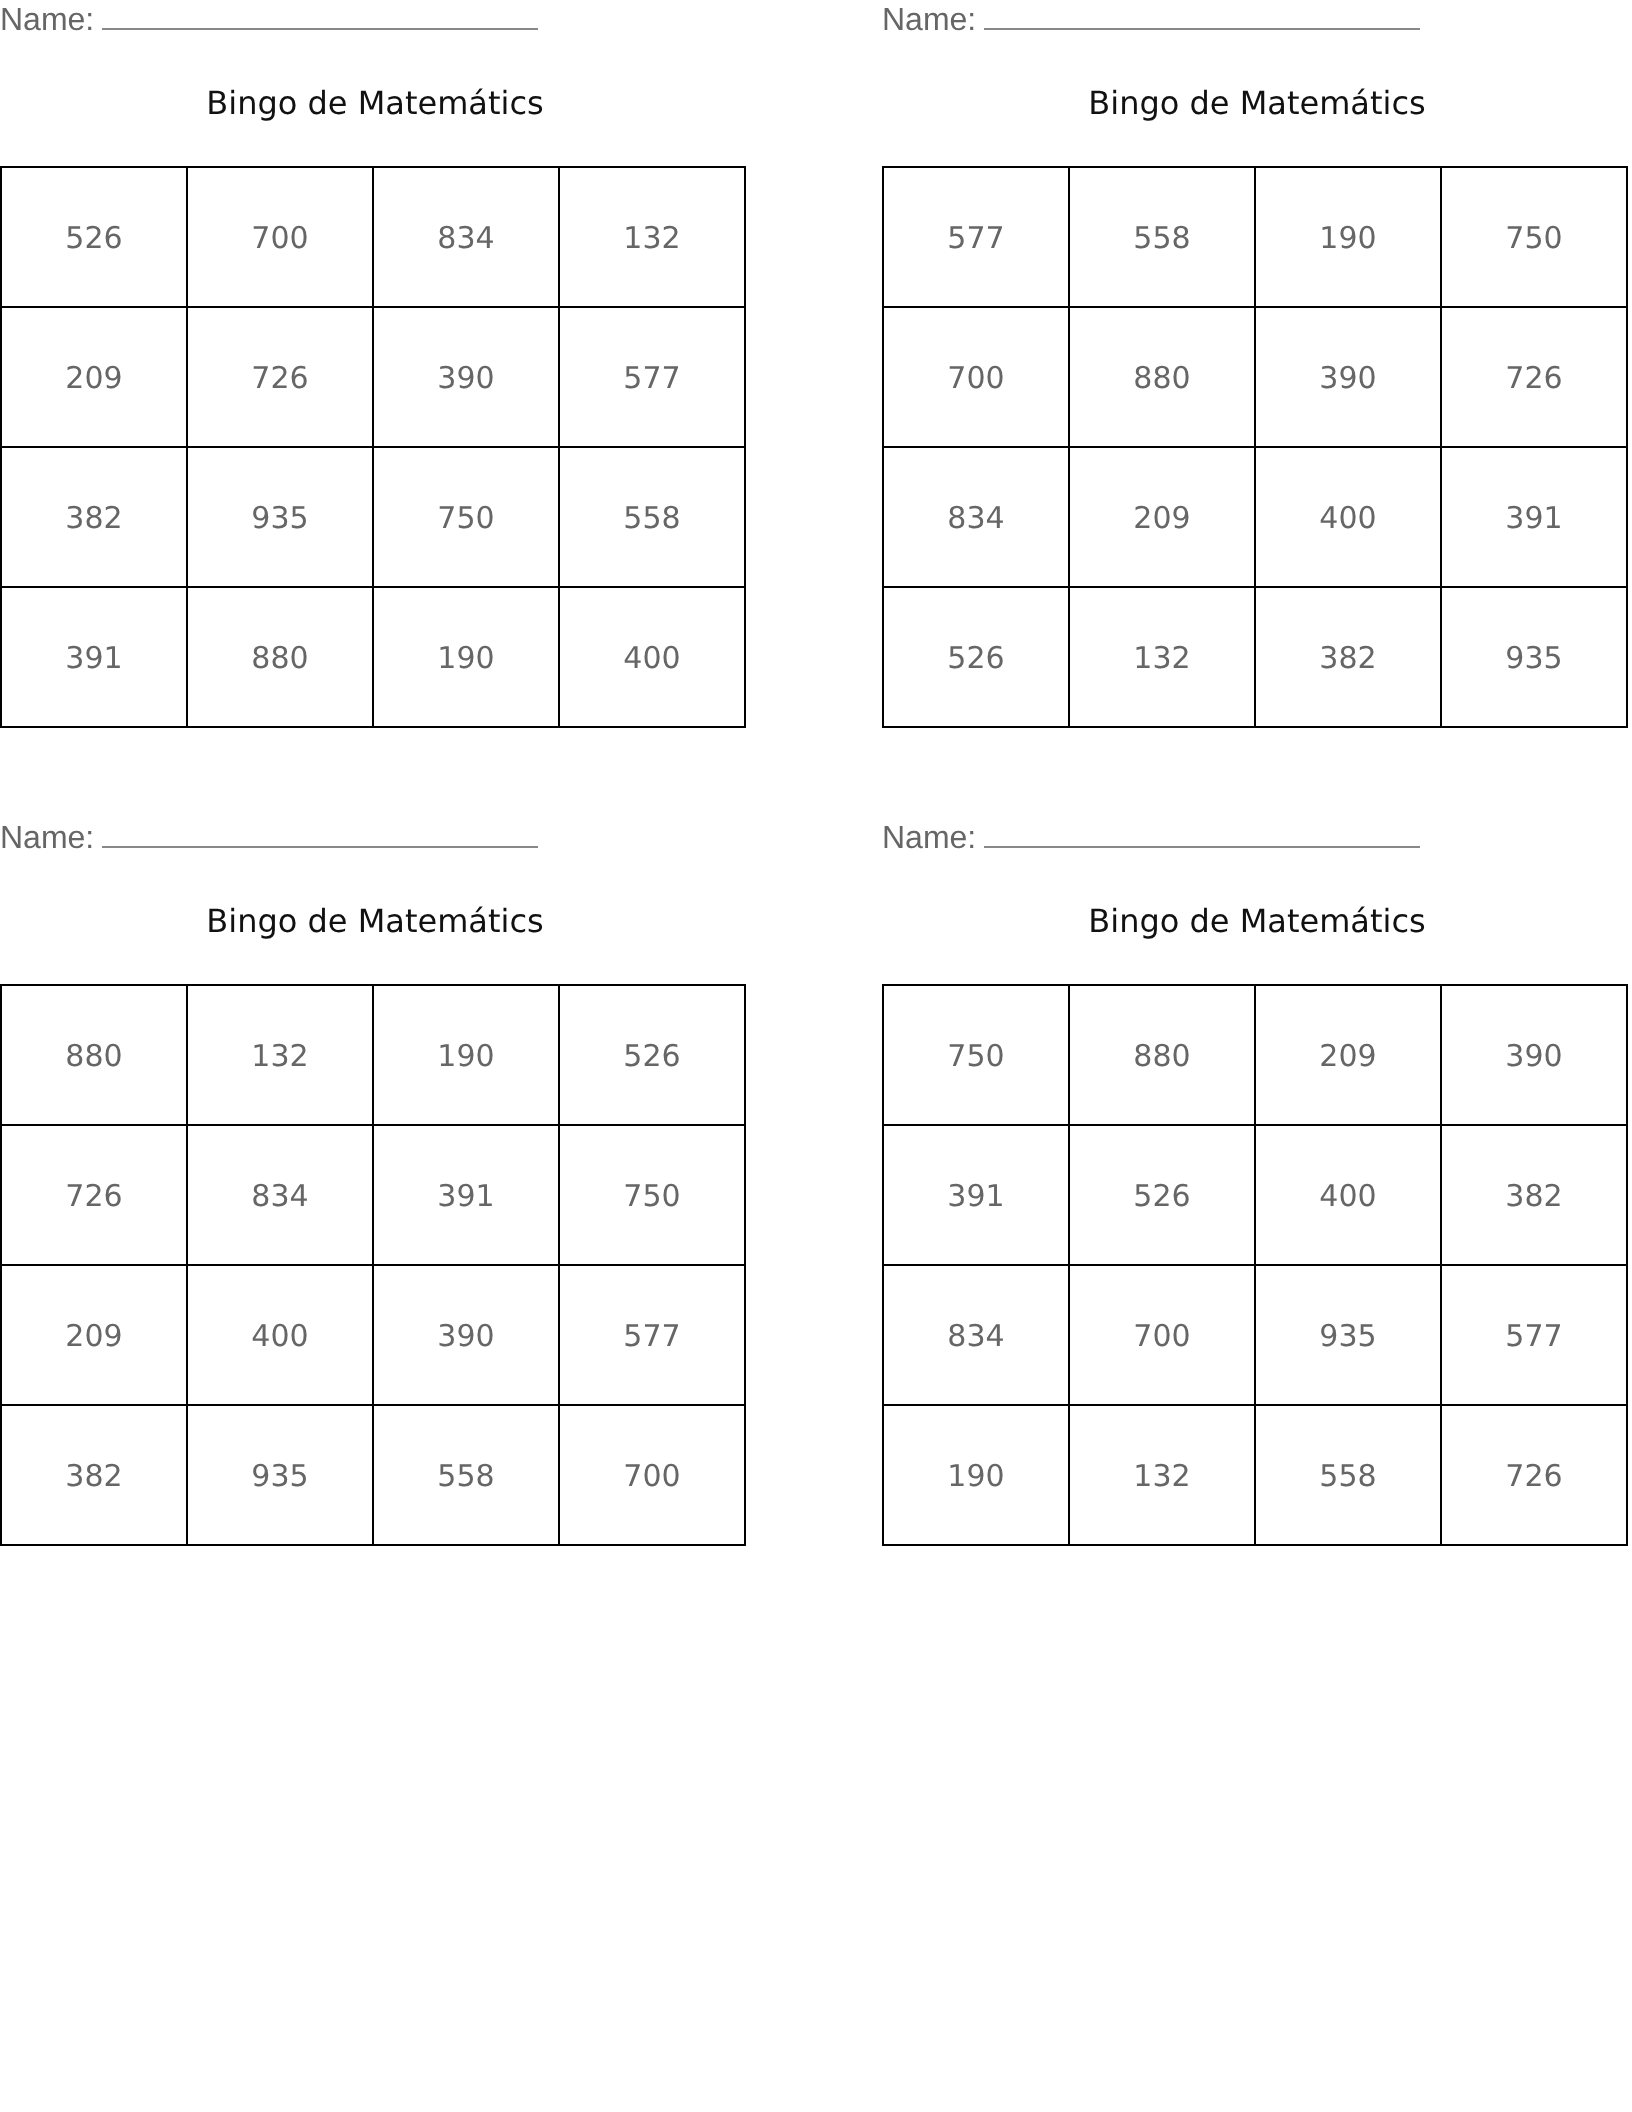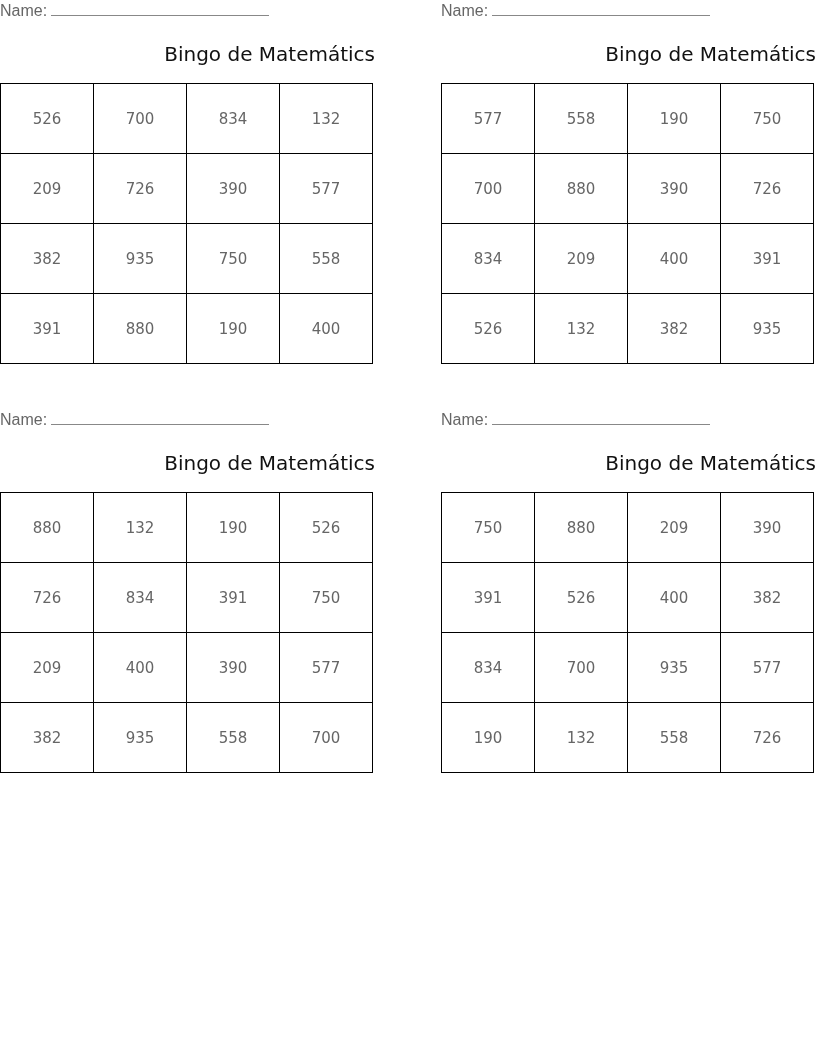--- a/index.html
+++ b/index.html
@@ -1,21 +1,21 @@
 <!DOCTYPE html>
 <html><head>
 <meta charset="utf-8">
 <style>
   html, body { margin:0; padding:0; background:#ffffff; }
   body { width:816px; height:1056px; position:relative; overflow:hidden; }
   .card { position:absolute; width:375px; }
   .name-line { position:absolute; left:0; top:2px; font-family:"Liberation Sans", sans-serif; font-size:16px; color:#666666; white-space:nowrap; }
   .name-label { }
   .name-blank { display:inline-block; width:218px; border-bottom:1px solid #888888; margin-left:4px; height:12px; vertical-align:baseline; }
-  .title { position:absolute; left:0; width:375px; top:42px; text-align:right; font-family:"DejaVu Sans", sans-serif; font-size:20px; color:#111111; }
+  .title { position:absolute; left:0; width:375px; top:42px; text-align:center; font-family:"DejaVu Sans", sans-serif; font-size:16px; color:#111111; }
   .grid { position:absolute; left:0; top:83px; border-collapse:collapse; }
   .grid td { width:92px; height:69px; border:1px solid #000000; text-align:center; vertical-align:middle; font-family:"DejaVu Sans", sans-serif; font-size:15px; color:#666666; padding:0; }
 </style>
 </head>
 <body>
 
 <div class="card" style="left:0; top:0;">
   <div class="name-line"><span class="name-label">Name:</span><span class="name-blank"></span></div>
   <div class="title">Bingo de Matemátics</div>
   <table class="grid">

